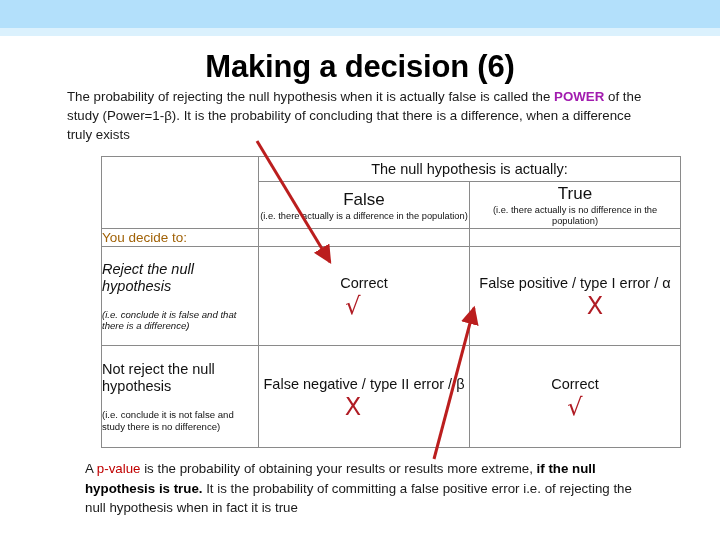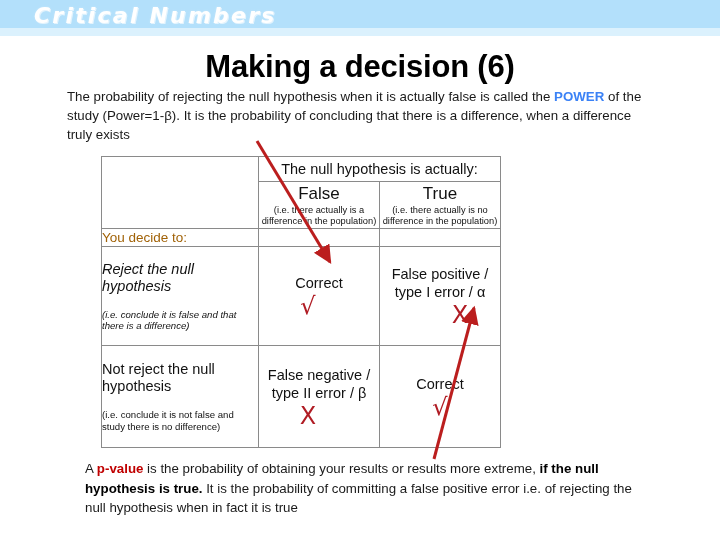--- a/index.html
+++ b/index.html
@@ -57,33 +57,33 @@
   
   #intro {
     position: absolute;
     left: 67px; top: 87px;
     width: 590px;
     font-size: 13.3px;
     line-height: 19px;
     color: #1a1a1a;
   }
   .power-word {
-    color: #3b82f6;
+    color: #a21caf;
     font-weight: bold;
   }
 
   
   #table-wrap {
     position: absolute;
     left: 101px; top: 156px;
     width: 484px; height: 282px;
   }
   table.decision {
     border-collapse: collapse;
-    width: 400px;
+    width: 580px;
     height: 282px;
     table-layout: fixed;
   }
   table.decision td {
     border: 1px solid #8a8a8a;
     vertical-align: middle;
     padding: 0;
     background: #ffffff;
   }
   .blank-corner { border-right: 1px solid #8a8a8a; }
@@ -176,30 +176,29 @@
   #footer-text {
     position: absolute;
     left: 85px; top: 459px;
     width: 570px;
     font-size: 13.3px;
     line-height: 19.5px;
     color: #1a1a1a;
   }
   .pvalue-word {
     color: #c00000;
-    font-weight: bold;
+    font-weight: normal;
   }
   .bold-black { font-weight: bold; color: #000; }
 </style>
 </head>
 <body>
 
 <div id="banner">
   <div id="banner-strip"></div>
-  <div id="banner-title">Critical Numbers</div>
 </div>
 
 <div id="slide-title">Making a decision (6)</div>
 
 <div id="intro"><span>The probability of rejecting the null hypothesis when it is actually false is called the </span><span class="power-word">POWER</span><span> of the study (Power=1-β). It is the probability of concluding that there is a difference, when a difference truly exists</span></div>
 
 <div id="table-wrap">
   <table class="decision">
     <tbody>
         <tr>

